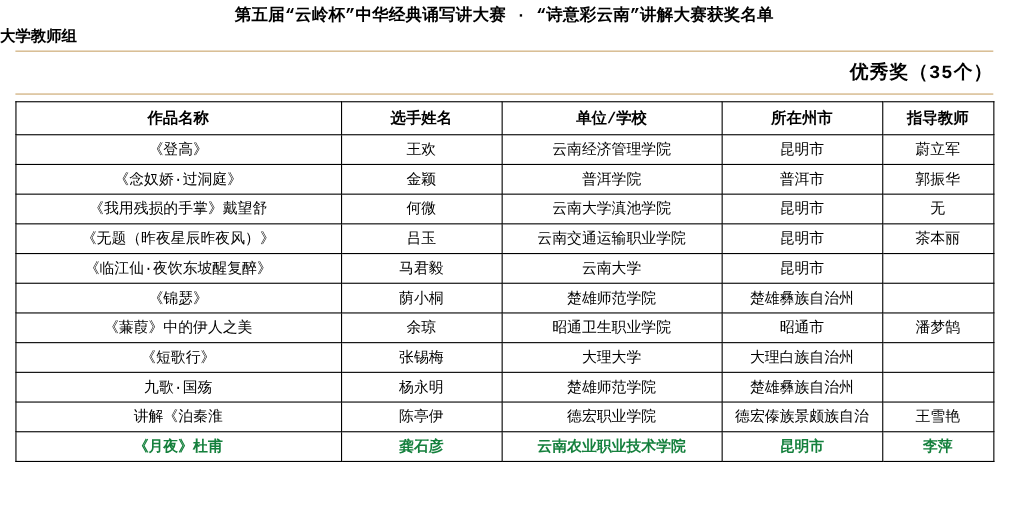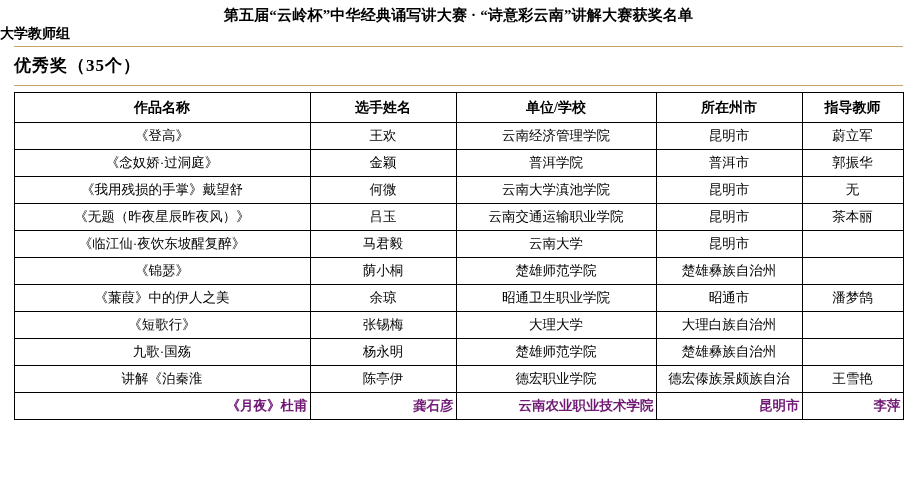--- a/index.html
+++ b/index.html
@@ -12,20 +12,21 @@
     height: 481px;
     font-family: "Liberation Serif", "DejaVu Serif", serif;
     color: #000000;
     overflow: hidden;
   }
   .page {
     width: 917px;
     height: 481px;
     position: relative;
     box-sizing: border-box;
+    font-family: Liberation Mono, monospace;
   }
   .title-block {
     text-align: center;
     padding-top: 5px;
   }
   .title-line1 {
     font-size: 15px;
     font-weight: bold;
     line-height: 20px;
     letter-spacing: 0.2px;
@@ -34,21 +35,21 @@
     font-size: 14px;
     font-weight: bold;
     line-height: 18px;
     text-align: left;
   }
   .rule {
     border-top: 1px solid #c9a46a;
     margin: 3px 14px 0 14px;
   }
   .award-bar {
-    text-align: left;
+    text-align: right;
     padding: 7px 0 8px 0;
     border-bottom: 1px solid #c9a46a;
     margin: 0 14px 0 14px;
   }
   .award-text {
     font-size: 17px;
     font-weight: bold;
     letter-spacing: 1px;
   }
   table.grid {
@@ -71,23 +72,22 @@
     font-weight: bold;
     font-size: 14px;
     height: 29px;
   }
   col.c0 { width: 296px; }
   col.c1 { width: 146px; }
   col.c2 { width: 200px; }
   col.c3 { width: 146px; }
   col.c4 { width: 101px; }
   tr.highlight td {
-    color: #701a75;
-    font-weight: bold;
-    text-align: right;
+    color: #15803d;
+    font-weight: bold;
   }
 </style>
 </head>
 <body>
 
 <div class="page">
 
   <div class="title-block">
     <div class="title-line1">第五届“云岭杯”中华经典诵写讲大赛 · “诗意彩云南”讲解大赛获奖名单</div>
     <div class="title-line2">大学教师组</div>

